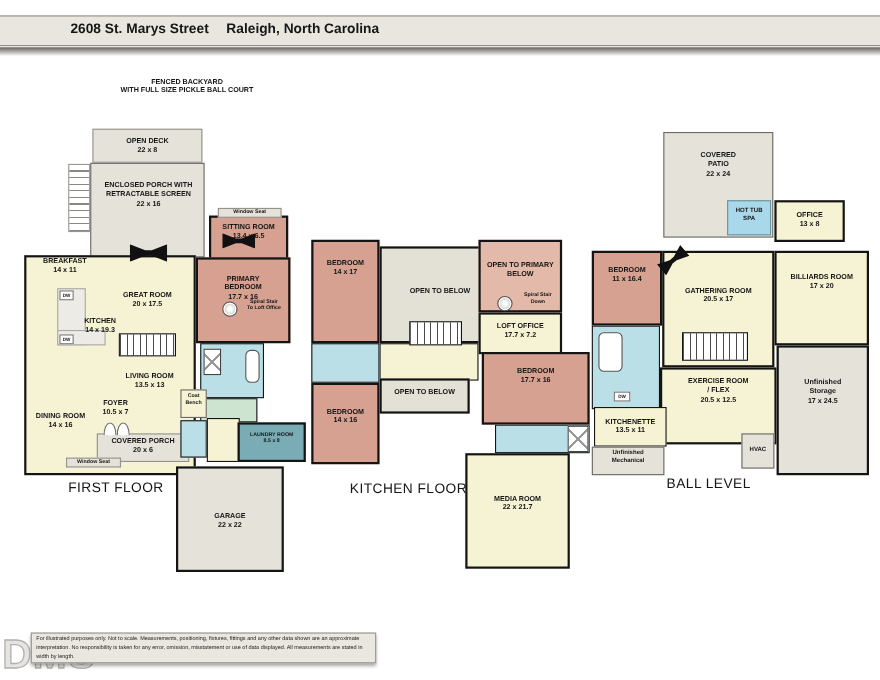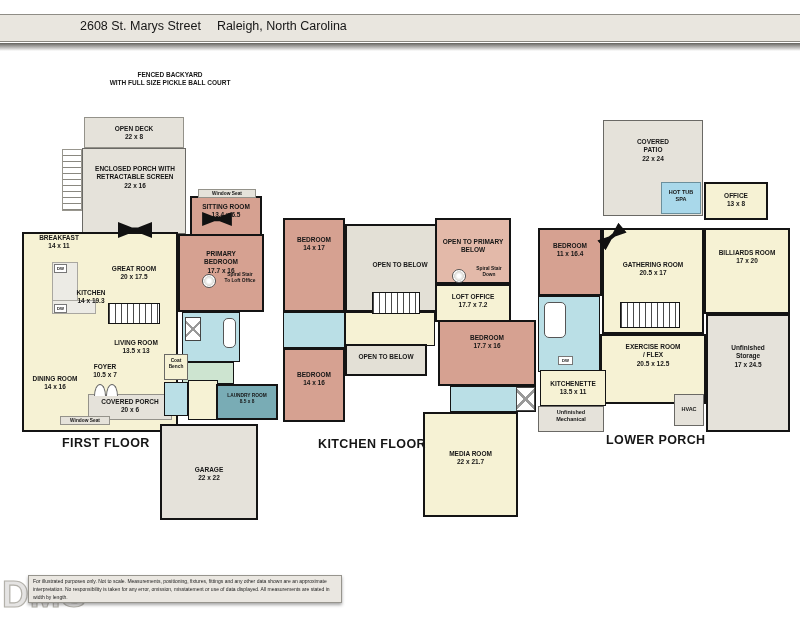--- a/index.html
+++ b/index.html
@@ -3,21 +3,21 @@
 <meta charset="utf-8">
 <style>
   *{box-sizing:border-box;margin:0;padding:0}
   body{margin:0;background:#fff}
   .canvas{position:relative;width:800px;height:618px;background:#fff;overflow:hidden;
           font-family:"Liberation Sans",sans-serif;color:#161616}
   .bar{position:absolute;left:0;top:14px;width:800px;height:28px;background:#e9e6df;
        border-top:1px solid #8f8d86;border-bottom:1px solid #88867f}
   .bar-shadow{position:absolute;left:0;top:43px;width:800px;height:8px;
        background:linear-gradient(#63625e,rgba(255,255,255,0))}
-  .bar-title{position:absolute;left:80px;top:19px;font-size:12.5px;font-weight:normal;white-space:nowrap}
+  .bar-title{position:absolute;left:64px;top:19px;font-size:12.5px;font-weight:bold;white-space:nowrap}
   .bar-title .city{margin-left:16px}
   .room{position:absolute}
   .yellow{background:#f6f2d4;border:2px solid #141414}
   .salmon{background:#d6a191;border:2px solid #141414}
   .salmon2{background:#e3b9a9;border:2px solid #141414}
   .beige{background:#e3e0d6;border:2px solid #141414}
   .gray{background:#e5e2da;border:1px solid #94928a}
   .mid{border:1.5px solid #6a6965}
   .dark{border:2.5px solid #141414}
   .blue{background:#badfe6;border:1.5px solid #141414}
@@ -37,21 +37,21 @@
       background:radial-gradient(circle,#fff 20%,#d9d9d4 55%,#fff 60%)}
   .appl{position:absolute;background:#fff;border:1px solid #777;font-size:4.2px;font-weight:bold;
       display:flex;align-items:center;justify-content:center;z-index:3}
   .tub{position:absolute;background:#fff;border:1px solid #555;border-radius:5px;z-index:3}
   .hatch{position:absolute;background-color:#fff;border:1px solid #444;z-index:3;
       background-image:linear-gradient(45deg,transparent 46%,#999 46% 54%,transparent 54%),
                        linear-gradient(135deg,transparent 46%,#999 46% 54%,transparent 54%)}
   .arc{position:absolute;background:#fff;border:1px solid #666;border-bottom:none;z-index:3;
       border-radius:50% 50% 0 0/100% 100% 0 0}
   .fp{position:absolute;z-index:4}
-  .floor-title{position:absolute;font-size:12.5px;font-weight:bold;letter-spacing:.4px;z-index:3;white-space:nowrap}
+  .floor-title{position:absolute;font-size:12.5px;font-weight:normal;letter-spacing:.4px;z-index:3;white-space:nowrap}
   .foot{position:absolute;left:28px;top:575px;width:314px;height:28px;background:#eae7e1;
       border:1px solid #97958e;padding:2px 4px;font-size:5px;line-height:1.55;color:#222;z-index:2;
       box-shadow:0 2px 3px rgba(60,60,60,.45)}
   .wm{position:absolute;left:2px;top:574px;font-size:37px;font-weight:bold;letter-spacing:1px;z-index:1;
       color:rgba(150,148,142,.25);-webkit-text-stroke:1.2px #b3b1aa}
 </style>
 </head>
 <body>
 
 <div class="canvas">
@@ -259,18 +259,18 @@
     </div>
   <div class="lbl" style="left:540px;top:380px;width:66px">
       <span>KITCHENETTE</span>
       <span>13.5 x 11</span>
     </div>
   <div class="lbl small" style="left:538px;top:409px;width:66px">
       <span>Unfinished</span>
       <span>Mechanical</span>
     </div>
   <div class="lbl small" style="left:674px;top:406px;width:30px">HVAC</div>
-  <div class="floor-title" style="left:606px;top:433px">LOWER PORCH</div>
+  <div class="floor-title" style="left:606px;top:433px">BALL LEVEL</div>
 
   <div class="wm">DMS</div>
   <div class="foot">For illustrated purposes only. Not to scale. Measurements, positioning, fixtures, fittings and any other data shown are an approximate interpretation. No responsibility is taken for any error, omission, misstatement or use of data displayed. All measurements are stated in width by length.</div>
 
 </div>
 
 </body></html>

